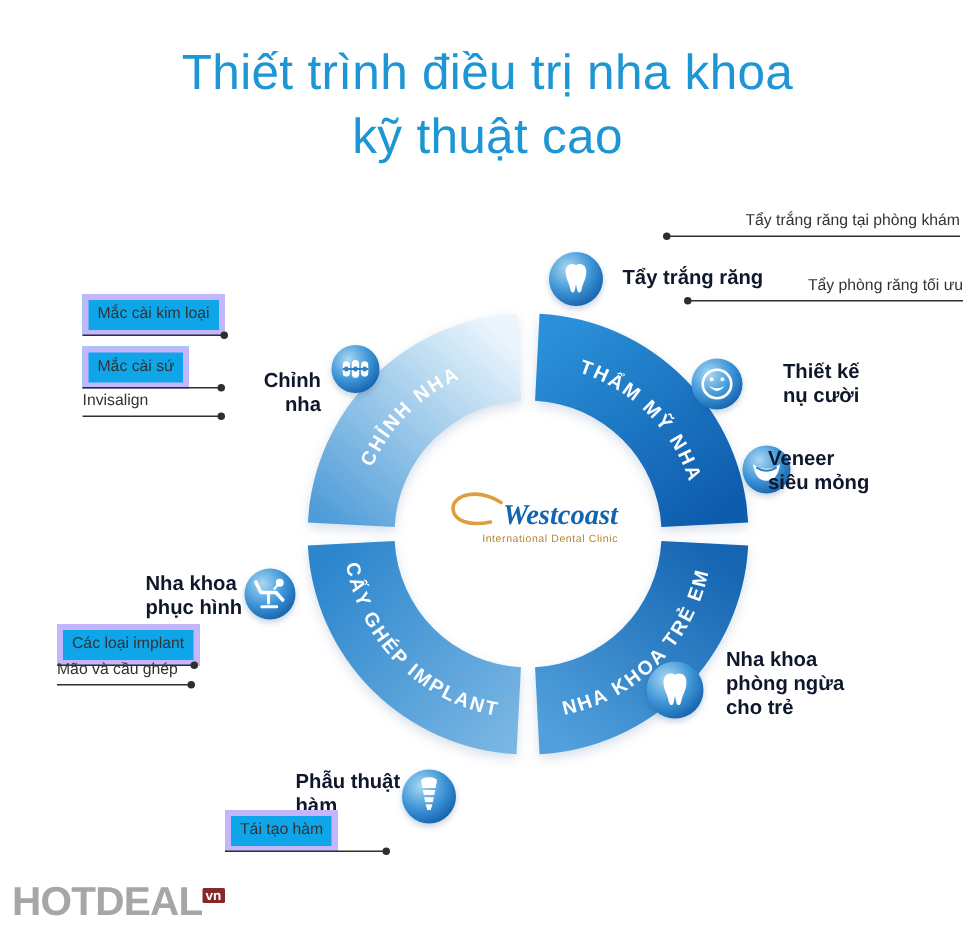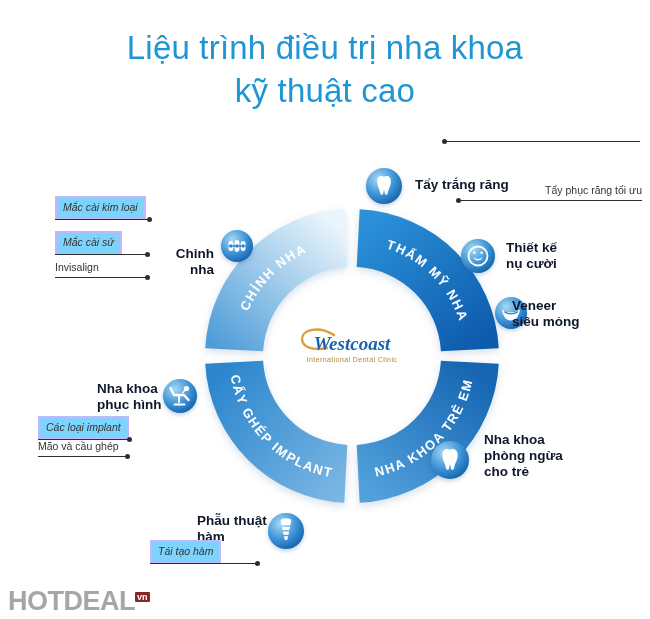--- a/index.html
+++ b/index.html
@@ -17,45 +17,45 @@
 
   .icon { position:absolute; display:block;
           filter: drop-shadow(0 2px 2px rgba(20,70,130,0.25)); }
 
   .blue-label { position:absolute; color:#0f172a; font-weight:bold;
                 font-size:13.5px; line-height:16px; }
 
   .callout-item { position:absolute; font-size:10.5px; color:#333; line-height:13px; }
   .callout-item.align-right { text-align:right; }
   .ci-text { display:inline-block; padding-bottom:3px; }
-  .ci-text.boxed { border:2px solid #c4b5fd; background:#7dd3fc; padding:3px 6px 4px;font-style:italic; }
+  .ci-text.boxed { border:4px solid #c4b5fd; background:#0ea5e9; padding:3px 6px 4px; }
   .has-box .ci-connector { margin-top:-1px; }
   .ci-connector { position:relative; height:1px; background:#2e2e2e; }
   .ci-dot { position:absolute; top:-2px; width:5px; height:5px; border-radius:50%;
             background:#2e2e2e; }
   .ci-dot.right { right:-2px; } .ci-dot.left { left:-2px; }
 
-  .logo { position:absolute; text-align:center; }
+  .logo { position:absolute; text-align:right; }
   .logo-swoosh { position:absolute; left:6px; top:-6px; }
   .logo-name { position:relative; font-family:"Liberation Serif", serif; font-style:italic;
                font-weight:bold; font-size:19px; color:#1565ae; }
   .logo-sub { font-size:7px; color:#b5862e; letter-spacing:0.4px; margin-top:1px; }
 
   .watermark { position:absolute; left:8px; top:586px; color:#a2a2a2; font-weight:bold;
                font-size:27px; letter-spacing:-0.5px; opacity:0.95; }
   .wm-badge { display:inline-block; font-size:9px; letter-spacing:0; background:#7f1d1d;
               color:#fff; padding:0 2px; vertical-align:super; border-radius:1px; }
 </style>
 </head>
 <body>
 
 <div class="canvas">
 
   <div class="title">
-    <div>Liệu trình điều trị nha khoa</div>
+    <div>Thiết trình điều trị nha khoa</div>
     <div>kỹ thuật cao</div>
   </div>
 
   <svg class="ring" width="298" height="298" viewBox="0 0 298 298">
     <defs>
       <linearGradient id="gradTL" x1="0.8" y1="0" x2="0" y2="0.9">
         <stop offset="0" stop-color="#eaf5fc"></stop>
           <stop offset="1" stop-color="#4e9cd8"></stop>
       </linearGradient>
       <linearGradient id="gradTR" x1="0.2" y1="0" x2="0.9" y2="0.9">
@@ -160,21 +160,21 @@
     <path d="M -9.5 -8 L -6 -1 L 4 -1 L 8.5 4" fill="none" stroke="#fff" stroke-width="2.4" stroke-linecap="round" stroke-linejoin="round"></path>
     <path d="M -1 -1 L -1 6 M -5.5 8.5 L 4.5 8.5" fill="none" stroke="#fff" stroke-width="2" stroke-linecap="round"></path>
     <circle cx="6.5" cy="-7.5" r="2.6" fill="#fff"></circle>
     <path d="M 6.5 -7.5 L 2.5 -3" stroke="#fff" stroke-width="1.4"></path>
   </svg>
 
   <div class="blue-label" style="left:415px;top:177px">
     <span>Tẩy trắng răng</span>
   </div>
 
-  <div class="blue-label" style="left:506px;top:240px">
+  <div class="blue-label" style="left:522px;top:240px">
     <div>Thiết kế</div>
     <div>nụ cười</div>
   </div>
 
   <div class="blue-label" style="left:512px;top:298px">
     <div>Veneer</div>
     <div>siêu mỏng</div>
   </div>
 
   <div class="blue-label" style="left:484px;top:432px">
@@ -191,26 +191,27 @@
     <div>Nha khoa</div>
     <div>phục hình</div>
   </div>
 
   <div class="blue-label" style="left:197px;top:513px">
     <div>Phẫu thuật</div>
     <div>hàm</div>
   </div>
 
   <div class="callout-item align-right" style="left:444px;top:141px;width:196px">
+    <span class="ci-text">Tẩy trắng răng tại phòng khám</span>
     <div class="ci-connector" style="width:196px">
       <i class="ci-dot left"></i>
       </div>
   </div>
   <div class="callout-item align-right" style="left:458px;top:184px;width:184px">
-    <span class="ci-text">Tẩy phục răng tối ưu</span>
+    <span class="ci-text">Tẩy phòng răng tối ưu</span>
     <div class="ci-connector" style="width:184px">
       <i class="ci-dot left"></i>
       </div>
   </div>
 
   <div class="callout-item has-box" style="left:55px;top:196px">
     <span class="ci-text boxed">Mắc cài kim loại</span>
     <div class="ci-connector" style="width:95px">
       <i class="ci-dot right"></i>
       </div>

